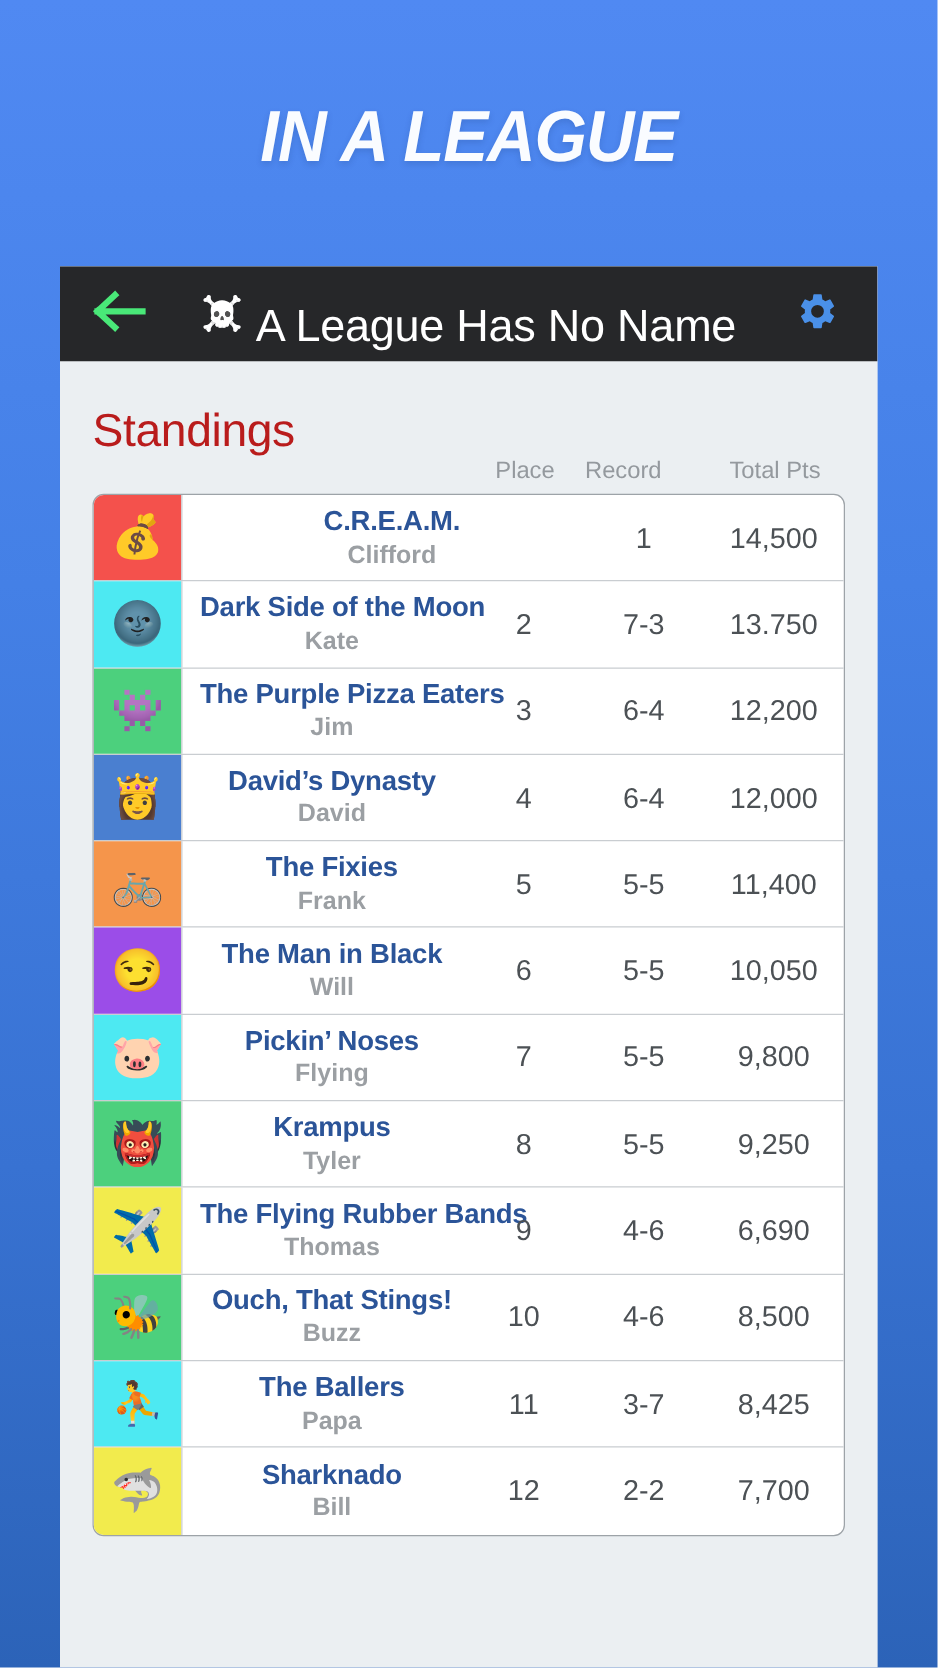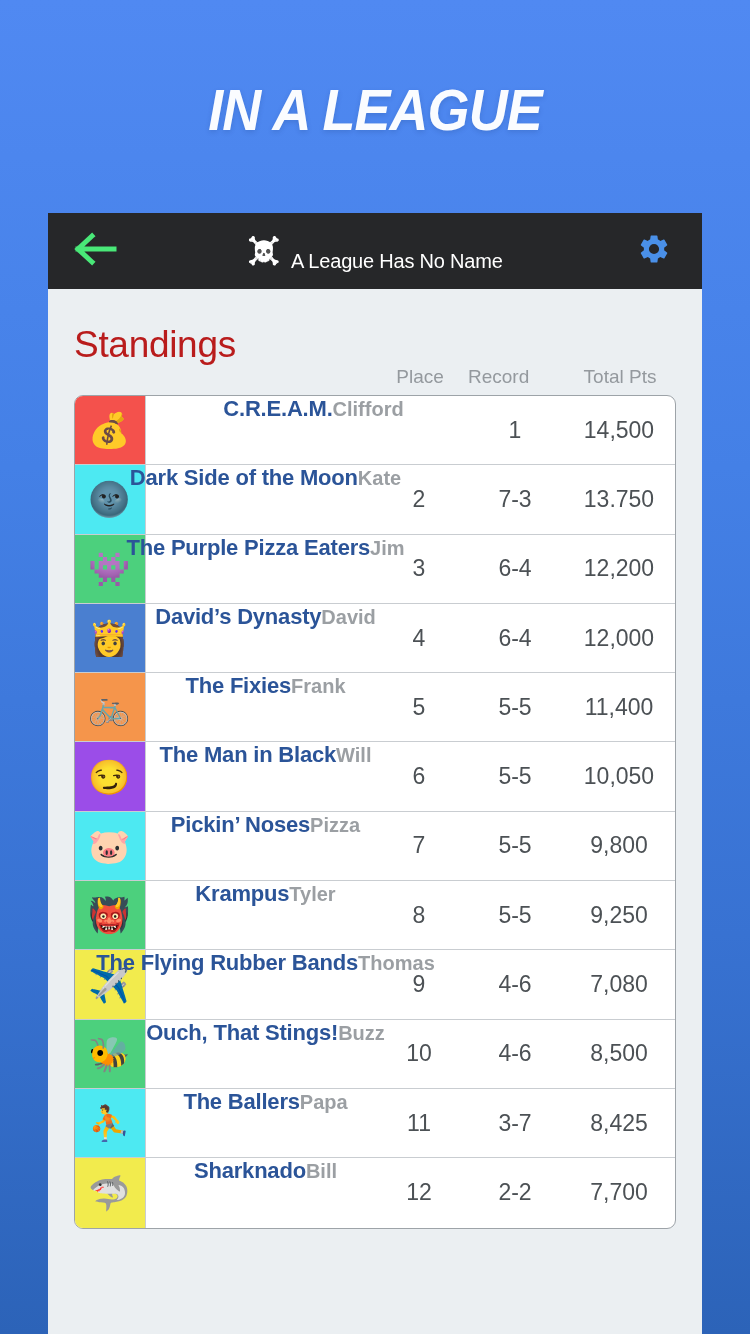--- a/index.html
+++ b/index.html
@@ -51,21 +51,21 @@
   }
   .nav-back { width:48px; height:40px; display:flex; align-items:center; justify-content:flex-start; cursor:pointer; }
   .nav-title-wrap {
     position:absolute; left:0; right:0; top:0; bottom:0;
     display:flex; align-items:center; justify-content:center;
     gap:10px; pointer-events:none;
   }
   .nav-emoji { font-size:27px; line-height:1; filter:grayscale(1) brightness(1.25); }
   .nav-title {
     color:#FFFFFF;
-    font-size:20px;
+    font-size:36px;
     font-weight:400;
     letter-spacing:-0.2px;
     margin-top:20px;
   }
   .nav-gear { margin-left:auto; width:44px; height:44px; display:flex; align-items:center; justify-content:center; cursor:pointer; }
 
   
   .content { padding:0 26px; background:#EBEFF2; height:1045px; }
 
   .page-title {
@@ -108,24 +108,25 @@
   .avatar {
     width:70px;
     flex:0 0 70px;
     display:flex; align-items:center; justify-content:center;
     font-size:34px;
     line-height:1;
   }
 
   .team-cell {
     flex:1 1 auto;
-    display:flex; justify-content:center;
+    display:flex; flex-direction:column; justify-content:center;
     padding-left:14px;
     border-left:1px solid #C9CDD1;
     min-width:0;
+    text-align:center;
   }
   .team-name {
     color:#2B5498;
     font-size:22px;
     font-weight:bold;
     letter-spacing:-0.2px;
     white-space:nowrap;
     line-height:1.22;
   }
   .team-owner {
@@ -244,21 +245,21 @@
             <div class="team-owner">Will</div>
           </div>
           <div class="stat stat-place">6</div>
           <div class="stat stat-record">5-5</div>
           <div class="stat stat-points">10,050</div>
         </div>
         <div class="row">
           <div class="avatar" style="background:#4DE9F2">🐷</div>
           <div class="team-cell">
             <div class="team-name">Pickin’ Noses</div>
-            <div class="team-owner">Pizza</div>
+            <div class="team-owner">Flying</div>
           </div>
           <div class="stat stat-place">7</div>
           <div class="stat stat-record">5-5</div>
           <div class="stat stat-points">9,800</div>
         </div>
         <div class="row">
           <div class="avatar" style="background:#4CD07D">👹</div>
           <div class="team-cell">
             <div class="team-name">Krampus</div>
             <div class="team-owner">Tyler</div>
@@ -268,21 +269,21 @@
           <div class="stat stat-points">9,250</div>
         </div>
         <div class="row">
           <div class="avatar" style="background:#F2EB4D">✈️</div>
           <div class="team-cell">
             <div class="team-name">The Flying Rubber Bands</div>
             <div class="team-owner">Thomas</div>
           </div>
           <div class="stat stat-place">9</div>
           <div class="stat stat-record">4-6</div>
-          <div class="stat stat-points">7,080</div>
+          <div class="stat stat-points">6,690</div>
         </div>
         <div class="row">
           <div class="avatar" style="background:#4CD07D">🐝</div>
           <div class="team-cell">
             <div class="team-name">Ouch, That Stings!</div>
             <div class="team-owner">Buzz</div>
           </div>
           <div class="stat stat-place">10</div>
           <div class="stat stat-record">4-6</div>
           <div class="stat stat-points">8,500</div>

